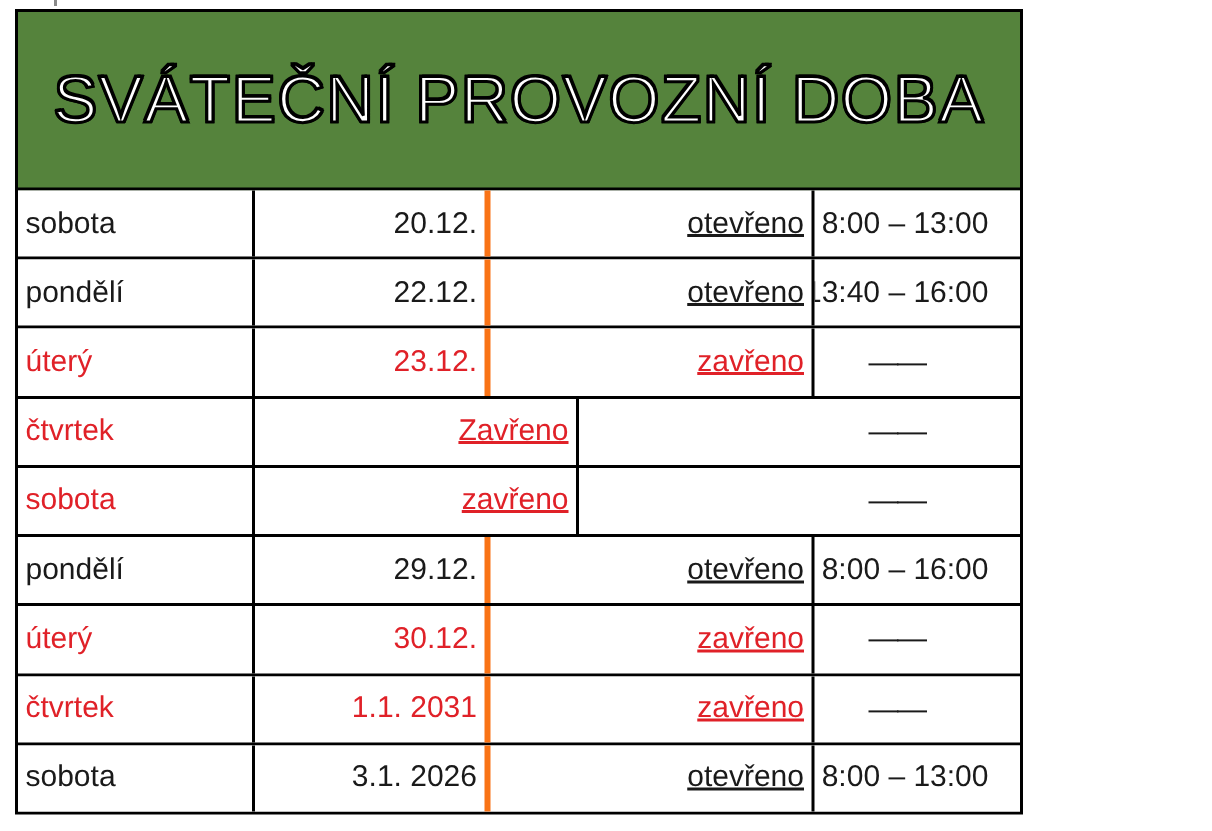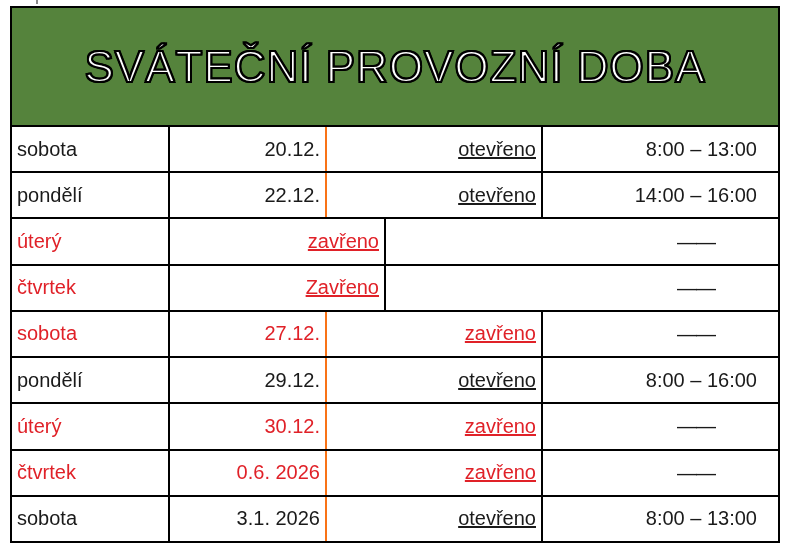--- a/index.html
+++ b/index.html
@@ -23,21 +23,21 @@
     left: 36px;
     top: 0;
     width: 2px;
     height: 4px;
     background: #8a8a8a;
   }
   .holiday-table {
     position: absolute;
     left: 10px;
     top: 6px;
-    width: 770px;
+    width: 672px;
     height: 537px;
     border: 2px solid #000000;
     box-sizing: border-box;
     display: flex;
     flex-direction: column;
     background: #ffffff;
   }
   .table-header {
     flex: none;
     height: 117px;
@@ -91,21 +91,21 @@
     white-space: nowrap;
     overflow: hidden;
   }
   .cell-day {
     width: 158px;
     border-right: 2px solid #000000;
     justify-content: flex-start;
   }
   .cell-date {
     width: 157px;
-    border-right: 2px solid #f97316;
+    border-right: 4px solid #f97316;
     justify-content: flex-end;
   }
   .cell-status {
     width: 216px;
     border-right: 2px solid #000000;
     justify-content: flex-end;
     text-decoration: underline;
   }
   .cell-hours {
     flex: 1;
@@ -133,39 +133,39 @@
         <div class="schedule-row">
           <div class="cell cell-day">sobota</div>
           <div class="cell cell-date">20.12.</div>
           <div class="cell cell-status">otevřeno</div>
           <div class="cell cell-hours">8:00 – 13:00</div>
         </div>
         <div class="schedule-row">
           <div class="cell cell-day">pondělí</div>
           <div class="cell cell-date">22.12.</div>
           <div class="cell cell-status">otevřeno</div>
-          <div class="cell cell-hours">14:00 – 16:00</div>
+          <div class="cell cell-hours">13:40 – 16:00</div>
         </div>
         <div class="schedule-row closed">
           <div class="cell cell-day">úterý</div>
+          <div class="cell cell-date">23.12.</div>
           <div class="cell cell-status">zavřeno</div>
           <div class="cell cell-hours">
             <span class="closed-dash">——</span>
           </div>
         </div>
         <div class="schedule-row closed">
           <div class="cell cell-day">čtvrtek</div>
           <div class="cell cell-status">Zavřeno</div>
           <div class="cell cell-hours">
             <span class="closed-dash">——</span>
           </div>
         </div>
         <div class="schedule-row closed">
           <div class="cell cell-day">sobota</div>
-          <div class="cell cell-date">27.12.</div>
           <div class="cell cell-status">zavřeno</div>
           <div class="cell cell-hours">
             <span class="closed-dash">——</span>
           </div>
         </div>
         <div class="schedule-row">
           <div class="cell cell-day">pondělí</div>
           <div class="cell cell-date">29.12.</div>
           <div class="cell cell-status">otevřeno</div>
           <div class="cell cell-hours">8:00 – 16:00</div>
@@ -173,21 +173,21 @@
         <div class="schedule-row closed">
           <div class="cell cell-day">úterý</div>
           <div class="cell cell-date">30.12.</div>
           <div class="cell cell-status">zavřeno</div>
           <div class="cell cell-hours">
             <span class="closed-dash">——</span>
           </div>
         </div>
         <div class="schedule-row closed">
           <div class="cell cell-day">čtvrtek</div>
-          <div class="cell cell-date">0.6. 2026</div>
+          <div class="cell cell-date">1.1. 2031</div>
           <div class="cell cell-status">zavřeno</div>
           <div class="cell cell-hours">
             <span class="closed-dash">——</span>
           </div>
         </div>
         <div class="schedule-row">
           <div class="cell cell-day">sobota</div>
           <div class="cell cell-date">3.1. 2026</div>
           <div class="cell cell-status">otevřeno</div>
           <div class="cell cell-hours">8:00 – 13:00</div>

